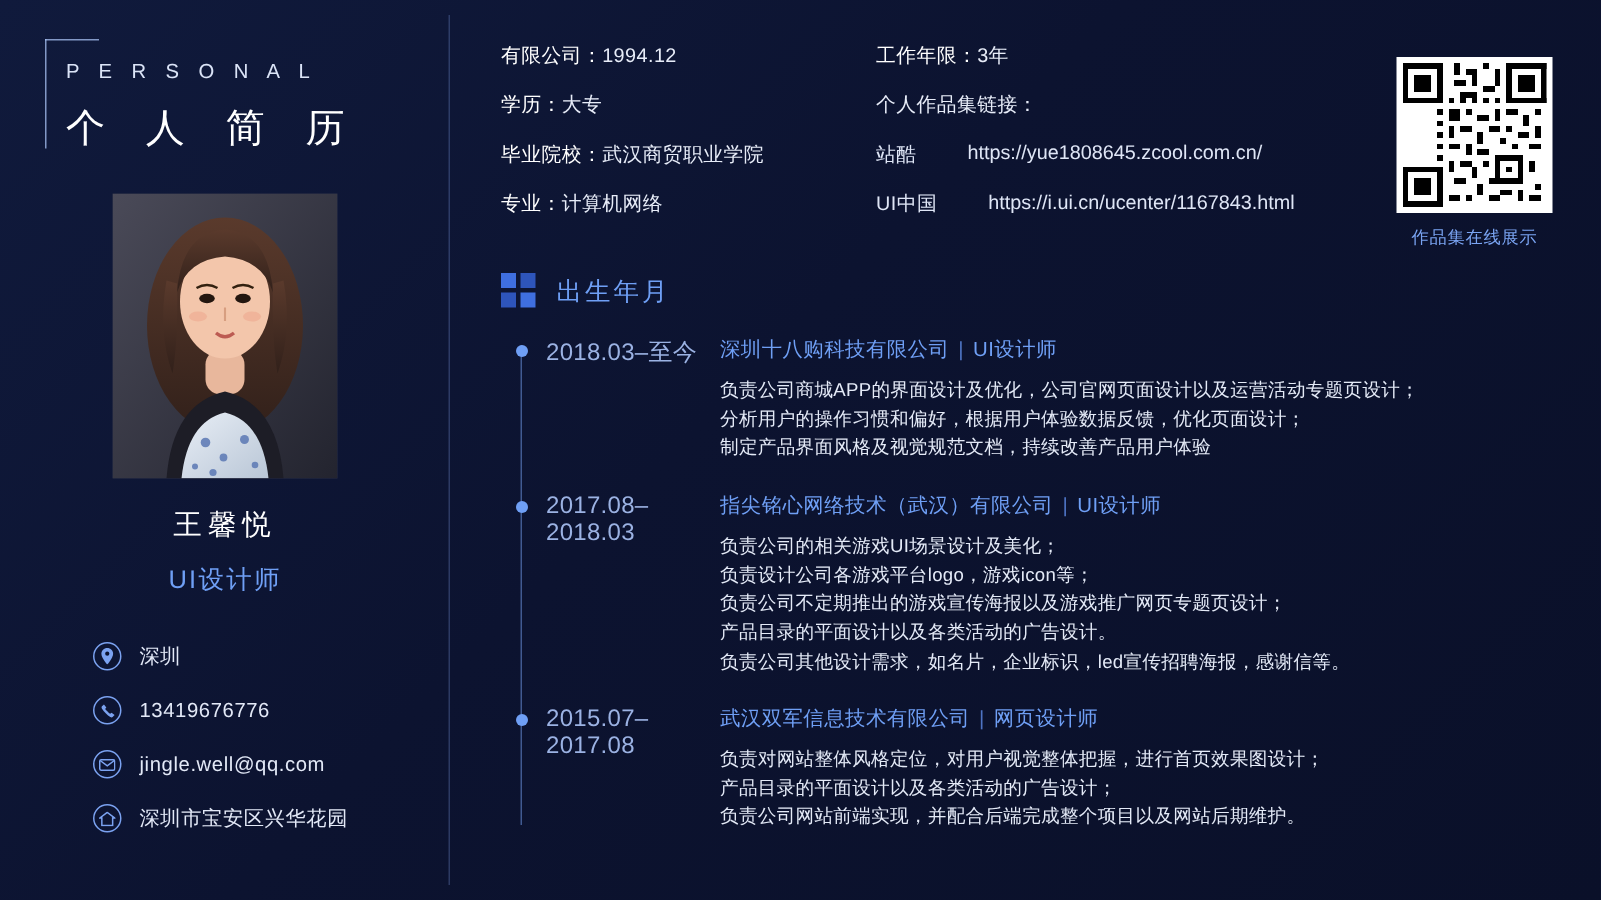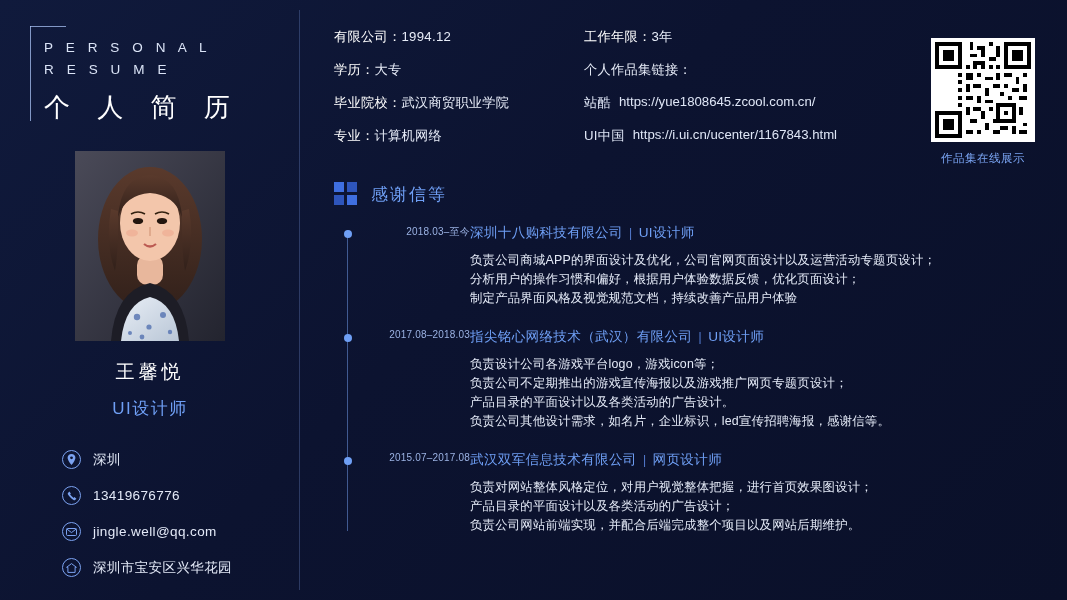--- a/index.html
+++ b/index.html
@@ -140,20 +140,21 @@
   .info-line .lbl { color: #ffffff; }
   .link-row { display: flex; }
   .link-row .tag {
     color: #dfe6f6;
     margin-right: 8px;
     flex: 0 0 auto;
   }
   .link-row .url {
     color: #dfe6f6;
     letter-spacing: 0;
+    margin-left: 26px;
   }
 
   .qr-area {
     position: absolute;
     right: 28px; top: 38px;
     width: 112px;
     text-align: center;
   }
   .qr {
     width: 104px; height: 104px;
@@ -212,26 +213,25 @@
   .dot {
     position: absolute;
     left: 9.5px; top: 6px;
     width: 8px; height: 8px;
     border-radius: 50%;
     background: #6f9ff5;
   }
   .job-date {
     width: 116px;
     flex: 0 0 116px;
-    margin-left: 20px;
+    margin-left: 30px;
     color: #9bb2e3;
-    font-size: 10px;
+    font-size: 16px;
     letter-spacing: 0.2px;
     padding-top: 1px;
-    text-align: right;
   }
   .job-body { flex: 1 1 auto; }
   .job-head {
     color: #6f9ff5;
     font-size: 13.6px;
     letter-spacing: 0.3px;
     margin-bottom: 9px;
   }
   .job-head .sep { color: #4e74c4; margin: 0 6px; }
   .job-li {
@@ -246,21 +246,20 @@
 
 <div class="page">
 
   <div class="left">
     <div class="left-divider"></div>
 
     <div class="title-block">
       <div class="title-rule-v"></div>
       <div class="title-rule-h"></div>
       <div class="title-en1">P E R S O N A L</div>
-      <div class="title-en2">R E S U M E</div>
       <div class="title-cn">个 人 简 历</div>
     </div>
 
     <div class="photo-wrap">
       <svg class="photo-svg" viewBox="0 0 150 190">
         <defs>
           <linearGradient id="bgg" x1="0" y1="0" x2="1" y2="1">
             <stop offset="0%" stop-color="#4a4a58"></stop>
             <stop offset="100%" stop-color="#23242f"></stop>
           </linearGradient>
@@ -479,21 +478,21 @@
       <div class="qr-cap">作品集在线展示</div>
     </div>
 
     <div class="sec-head">
       <span class="sec-squares">
         <i class="sq s1"></i>
           <i class="sq s2"></i>
           <i class="sq s3"></i>
           <i class="sq s4"></i>
       </span>
-      <span class="sec-title">感谢信等</span>
+      <span class="sec-title">出生年月</span>
     </div>
 
     <div class="timeline">
       <div class="tl-line"></div>
 
       <div class="job">
         <span class="dot"></span>
         <div class="job-date">2018.03–至今</div>
         <div class="job-body">
           <div class="job-head">
@@ -505,20 +504,21 @@
         </div>
       </div>
 
       <div class="job">
         <span class="dot"></span>
         <div class="job-date">2017.08–2018.03</div>
         <div class="job-body">
           <div class="job-head">
             <span>指尖铭心网络技术（武汉）有限公司</span><span class="sep">|</span><span>UI设计师</span>
           </div>
+          <div class="job-li">负责公司的相关游戏UI场景设计及美化；</div>
           <div class="job-li">负责设计公司各游戏平台logo，游戏icon等；</div>
           <div class="job-li">负责公司不定期推出的游戏宣传海报以及游戏推广网页专题页设计；</div>
           <div class="job-li">产品目录的平面设计以及各类活动的广告设计。</div>
           <div class="job-li">负责公司其他设计需求，如名片，企业标识，led宣传招聘海报，感谢信等。</div>
         </div>
       </div>
 
       <div class="job">
         <span class="dot"></span>
         <div class="job-date">2015.07–2017.08</div>

